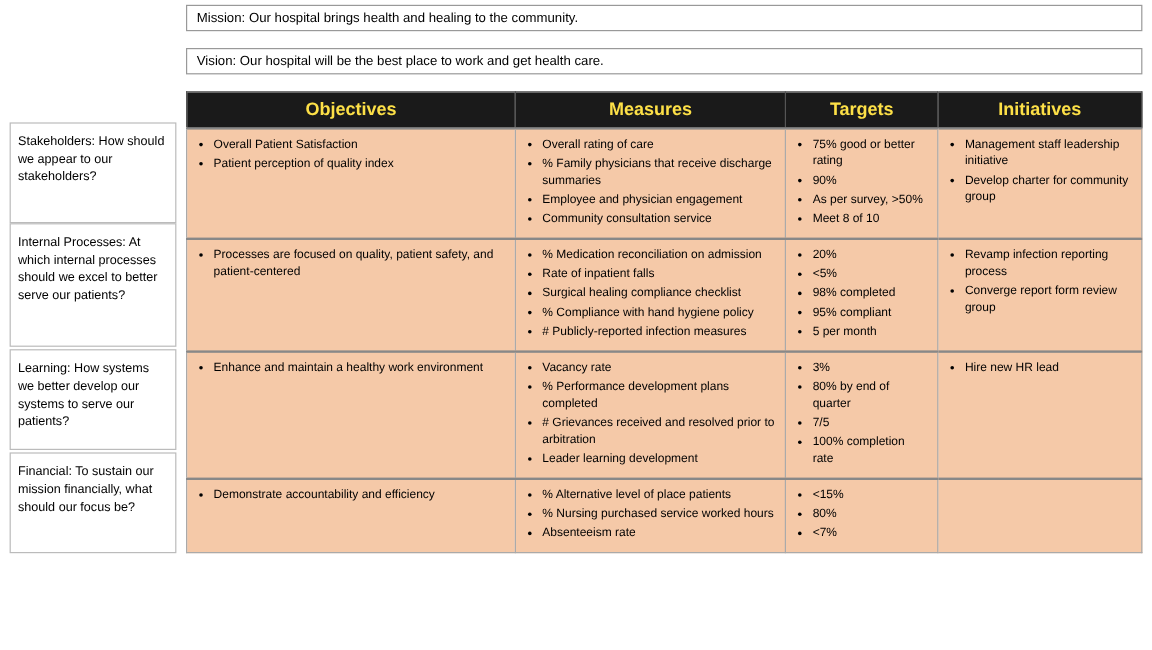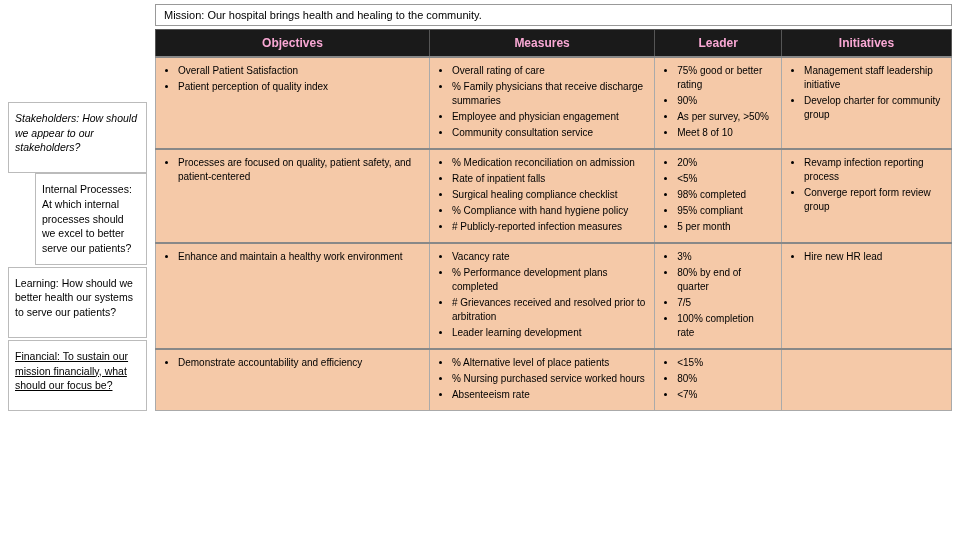--- a/index.html
+++ b/index.html
@@ -25,36 +25,36 @@
     }
     .right-panel {
       flex: 1;
       padding: 4px 8px 8px 0;
       display: flex;
       flex-direction: column;
     }
     .mission-box, .vision-box {
       border: 1px solid #999;
       padding: 4px 8px;
-      margin-bottom: 3px;
+      margin-bottom: 14px;
       background: #fff;
       font-size: 11px;
     }
     .main-table {
       border-collapse: collapse;
       width: 100%;
       flex: 1;
     }
     .main-table th {
       background: #1a1a1a;
-      color: #f9a8d4;
+      color: #fde047;
       text-align: center;
       padding: 6px 4px;
       border: 1px solid #555;
-      font-size: 12px;
+      font-size: 15px;
       font-weight: bold;
     }
     .main-table td {
       background: #f5c9a8;
       border: 1px solid #aaa;
       padding: 6px 8px;
       vertical-align: top;
       font-size: 10px;
     }
     .main-table tr:nth-child(even) td {
@@ -82,45 +82,48 @@
 </head>
 <body>
 
 <div class="page">
 
   <div class="left-panel">
     <div style="height: 62px;"></div>
 
     <div style="height: 32px;"></div>
 
-    <div class="left-section" style="flex:1; margin-bottom:0;font-style:italic;">
+    <div class="left-section" style="flex:1; margin-bottom:0;">
       <span class="label">Stakeholders:</span><span> How should we appear to our stakeholders?</span>
     </div>
-    <div class="left-section" style="flex:1.3; margin-bottom:2px;margin-left:27px;">
+    <div class="left-section" style="flex:1.3; margin-bottom:2px;">
       <span class="label">Internal Processes:</span><span> At which internal processes should we excel to better serve our patients?</span>
     </div>
     <div class="left-section" style="flex:1; margin-bottom:2px;">
-      <span class="label">Learning:</span><span> How should we better health our systems to serve our patients?</span>
-    </div>
-    <div class="left-section" style="flex:1;text-decoration:underline;">
+      <span class="label">Learning:</span><span> How systems we better develop our systems to serve our patients?</span>
+    </div>
+    <div class="left-section" style="flex:1;">
       <span class="label">Financial:</span><span> To sustain our mission financially, what should our focus be?</span>
     </div>
   </div>
 
   <div class="right-panel">
     <div class="mission-box">
       <span>Mission: Our hospital brings health and healing to the community.</span>
+    </div>
+    <div class="vision-box">
+      <span>Vision: Our hospital will be the best place to work and get health care.</span>
     </div>
 
     <table class="main-table">
       <thead>
         <tr>
           <th>Objectives</th>
           <th>Measures</th>
-          <th>Leader</th>
+          <th>Targets</th>
           <th>Initiatives</th>
         </tr>
       </thead>
       <tbody id="table-body">
       <tr class="section-row">
             <td>
               <ul>
                 <li>Overall Patient Satisfaction</li>
                 <li>Patient perception of quality index</li>
               </ul>

